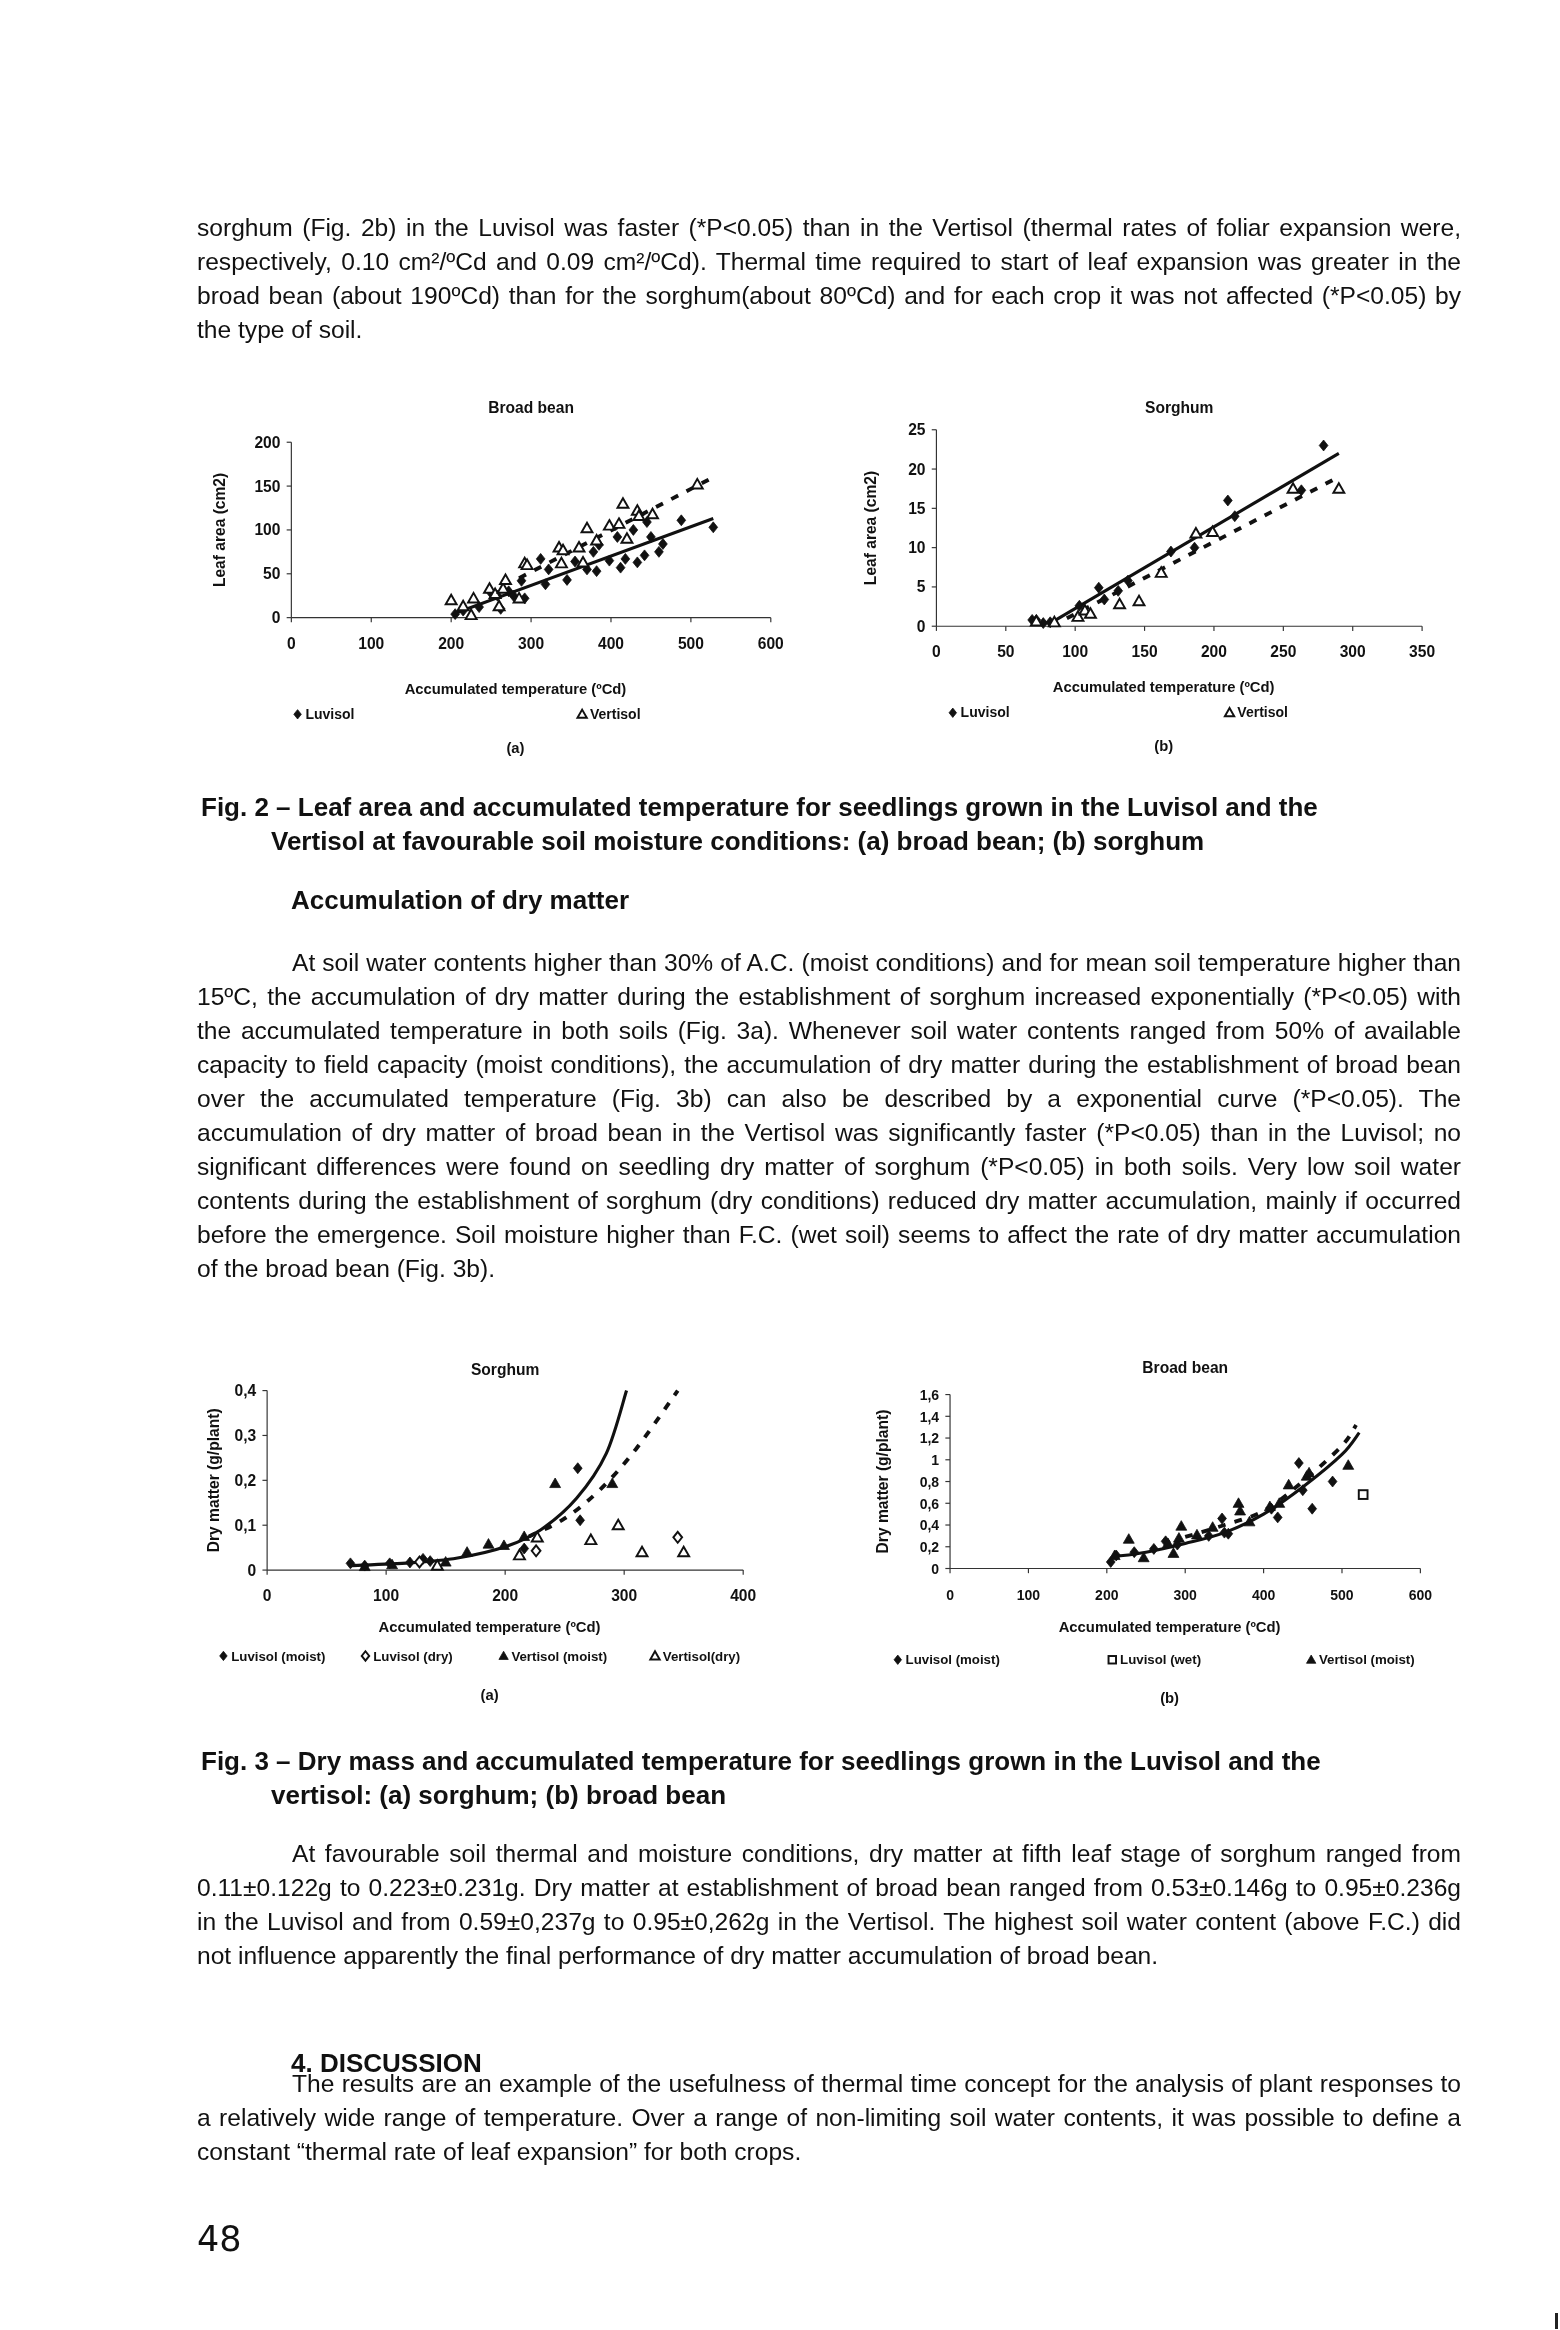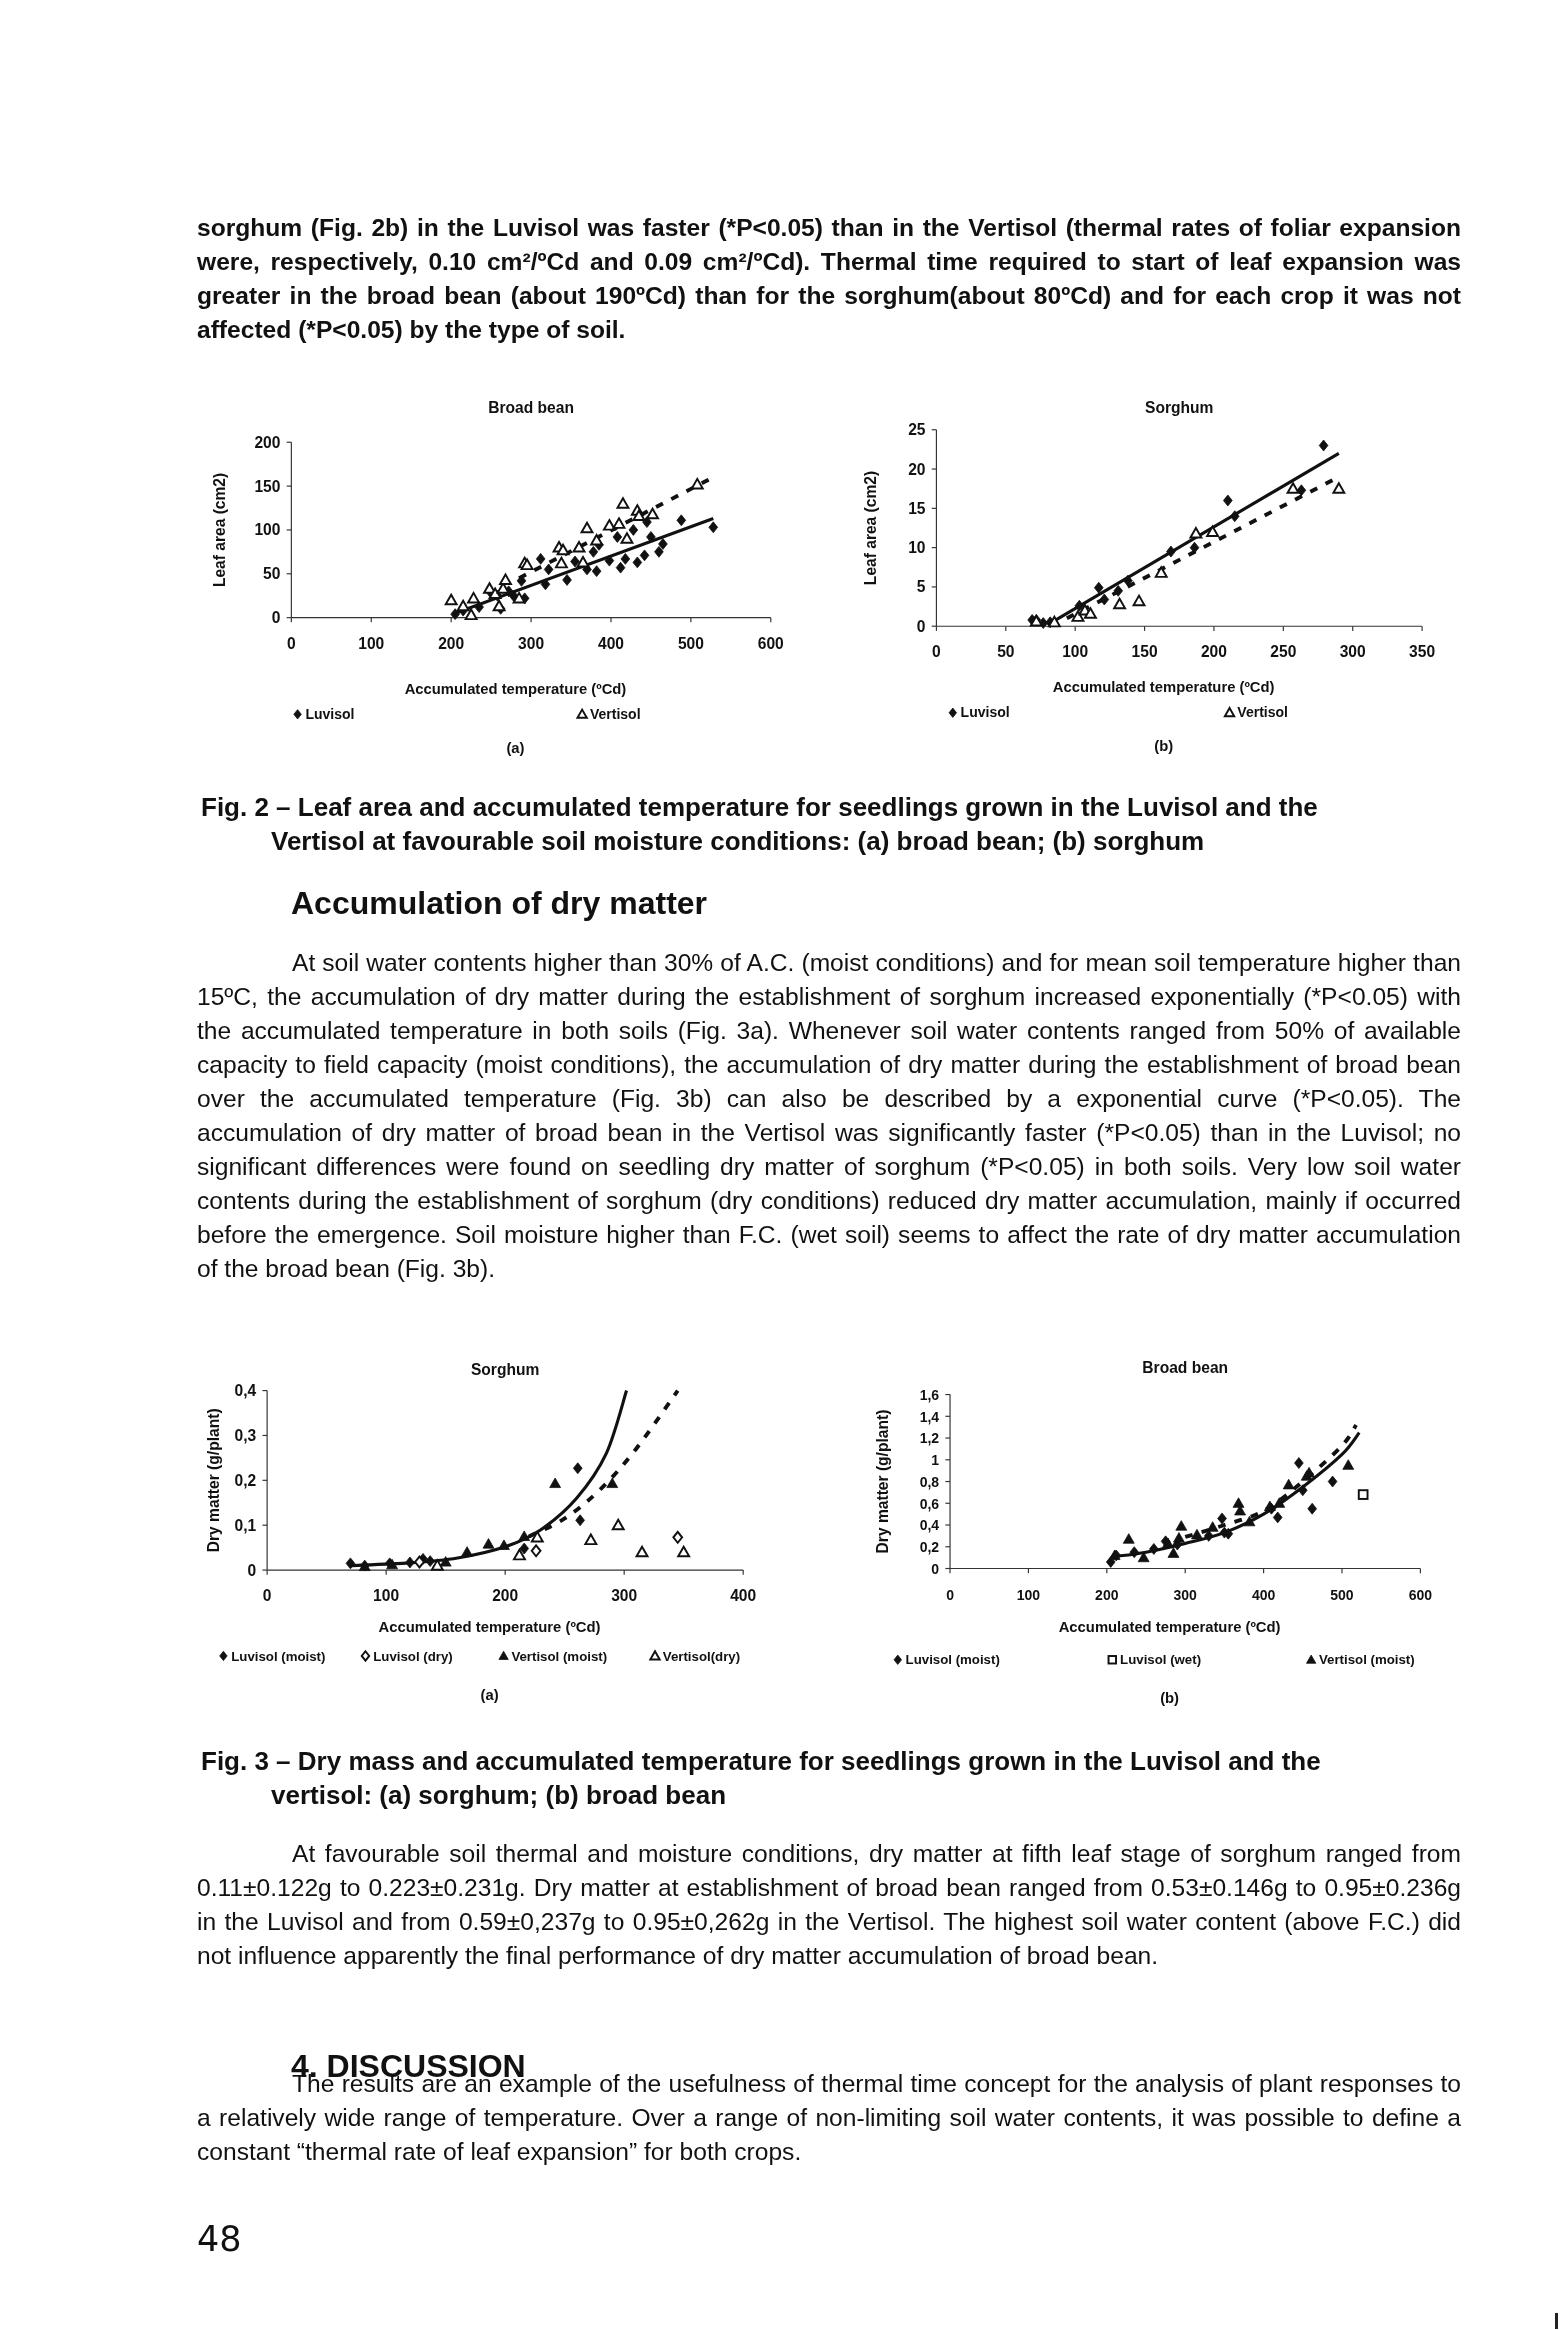--- a/index.html
+++ b/index.html
@@ -1,30 +1,30 @@
 <!DOCTYPE html>
 <html style="font-size:12.5px"><head>
 <meta charset="utf-8">
 <style>
   html, body { margin: 0; padding: 0; background: #ffffff; }
   body { width: 1560px; height: 2330px; position: relative; overflow: hidden; color: #111; font-family: "Liberation Sans", sans-serif; }
   .para { position: absolute; left: 197px; width: 1264px; font-size: 24.6px; line-height: 34px; text-align: justify; margin: 0; }
   .indent { text-indent: 95px; }
   .caption { position: absolute; left: 197px; width: 1279px; font-size: 26px; line-height: 34px; font-weight: bold; margin: 4px; }
   .caption .cont { display: block; padding-left: 70px; }
-  .heading { position: absolute; left: 291px; font-size: 32px; font-weight: bold; margin: 0; }
+  .heading { position: absolute; left: 291px; font-size: 26px; font-weight: bold; margin: 0; }
   .chart { position: absolute; }
   .chart svg text { font-family: "Liberation Sans", sans-serif; font-weight: bold; fill: #111; }
   .page-number { position: absolute; left: 197px; top: 2219px; font-size: 35px; font-family: "DejaVu Sans", sans-serif; }
   .mark { position: absolute; background: #222; }
 </style>
 </head>
 <body>
 
-<p class="para" style="top:211px;font-weight:bold;">
+<p class="para" style="top:211px;">
   <span>sorghum (Fig. 2b) in the Luvisol was faster (*P&lt;0.05) than in the Vertisol (thermal rates of foliar expansion were, respectively, 0.10 cm²/ºCd and 0.09 cm²/ºCd). Thermal time required to start of leaf expansion was greater in the broad bean (about 190ºCd) than for the sorghum(about 80ºCd) and for each crop it was not affected (*P&lt;0.05) by the type of soil.</span>
 </p>
 
 <div class="chart" style="left:203px; top:390px;">
   <svg id="svg-fig2a" width="593" height="382" viewBox="0 0 760 490">
       <text x="420.5" y="30" font-size="20" text-anchor="middle">Broad bean</text>
       <g stroke="#333" stroke-width="1.5">
         <line x1="113" y1="292" x2="728" y2="292"></line>
         <line x1="113" y1="292" x2="113" y2="67"></line>
         <line x1="107" y1="292" x2="113" y2="292"></line>

